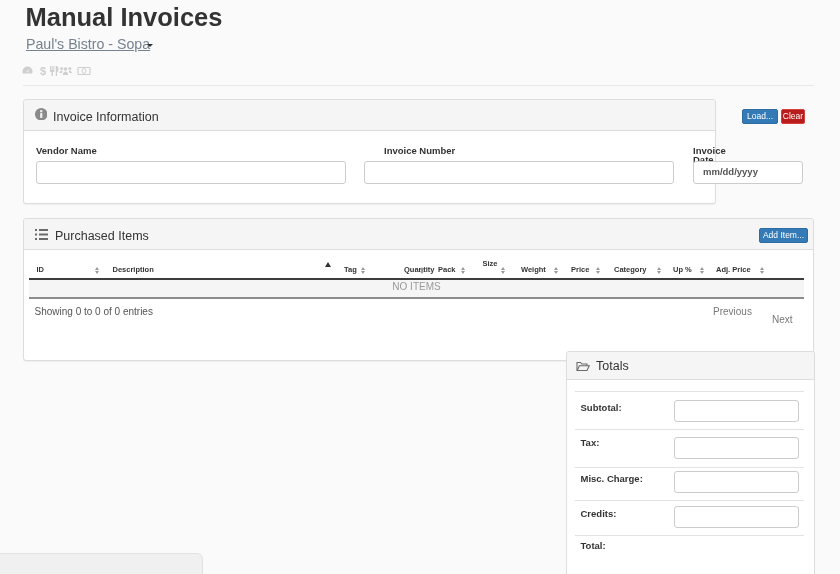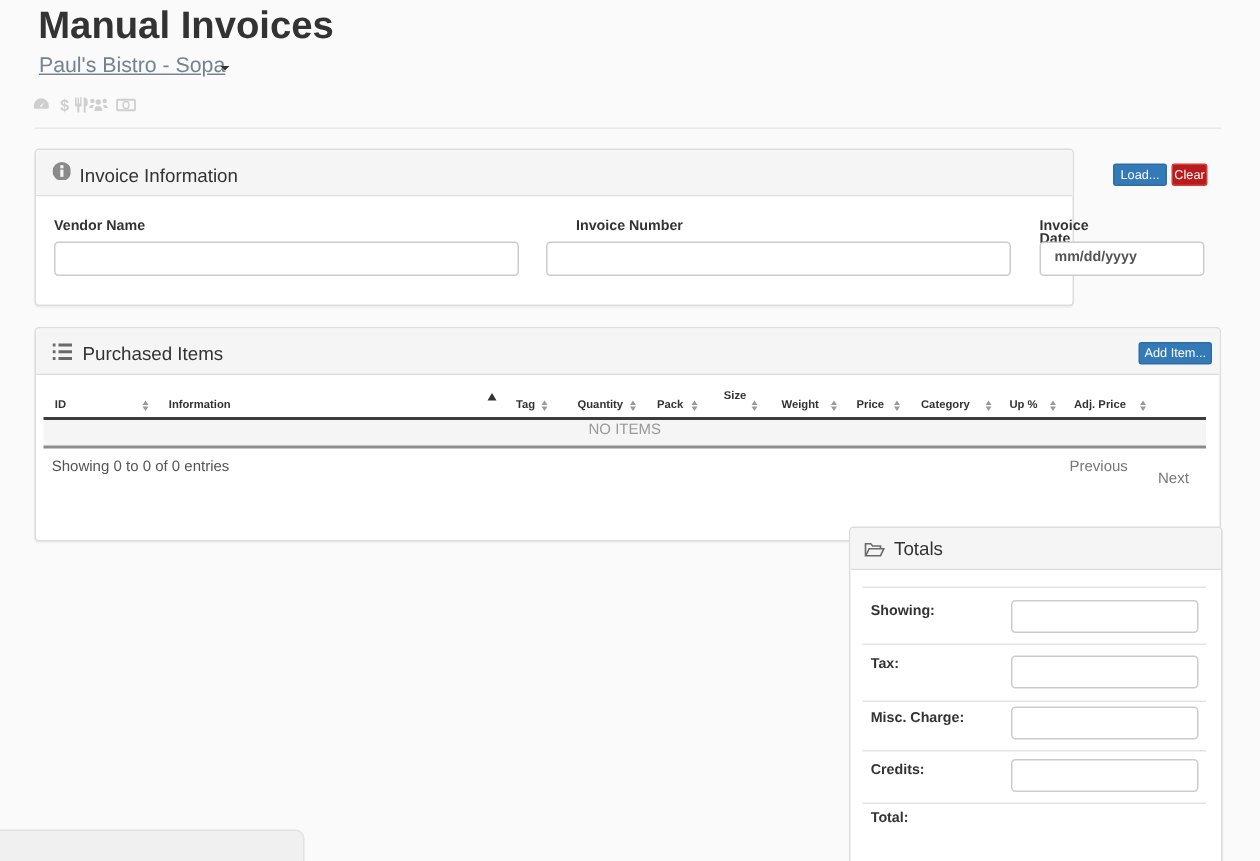--- a/index.html
+++ b/index.html
@@ -87,28 +87,28 @@
         <rect x="4" y="10" width="9" height="2"></rect>
     </svg>
     <div class="ptitle" style="left:31px; top:11px;">Purchased Items</div>
     <div class="btn btn-p" style="left:735px; top:8.5px; width:49px; height:15px;">Add Item...</div>
 
     <div class="th" style="left:12.5px; top:47.3px;">ID</div>
     <div class="sort" style="left:71.2px; top:48px;">
         <i class="u"></i>
         <i class="d"></i>
       </div>
-    <div class="th" style="left:88.5px; top:47.3px;">Information</div>
+    <div class="th" style="left:88.5px; top:47.3px;">Description</div>
     <div class="abs" style="left:301px; top:43px; width:0; height:0; border-left:3.8px solid transparent; border-right:3.8px solid transparent; border-bottom:5.2px solid #333;"></div>
     <div class="th" style="left:320px; top:47.3px;">Tag</div>
     <div class="sort" style="left:337px; top:48px;">
         <i class="u"></i>
         <i class="d"></i>
       </div>
-    <div class="th" style="left:346px; top:47.3px;padding-left:15px;">Quantity</div>
+    <div class="th" style="left:365px; top:47.3px;padding-left:15px;">Quantity</div>
     <div class="sort" style="left:396px; top:48px;">
         <i class="u"></i>
         <i class="d"></i>
       </div>
     <div class="th" style="left:414px; top:47.3px;">Pack</div>
     <div class="sort" style="left:437px; top:48px;">
         <i class="u"></i>
         <i class="d"></i>
       </div>
     <div class="th" style="left:458.5px; top:41px;">Size</div>
@@ -156,21 +156,21 @@
   <div class="panel" style="left:566px; top:351px; width:249px; height:300px;">
     <div class="phead" style="height:28px;"></div>
 
     <svg class="abs" style="left:9px; top:9px;" width="14" height="11" viewBox="0 0 14 11" xmlns="http://www.w3.org/2000/svg">
       <path d="M1,9.5 L1,1.5 L4.5,1.5 L5.8,3 L11,3 L11,4.8" fill="none" stroke="#6a6a6a" stroke-width="1.1"></path>
       <path d="M1.2,9.5 L3.4,4.8 L13.2,4.8 L11,9.5 z" fill="none" stroke="#6a6a6a" stroke-width="1.1"></path>
     </svg>
     <div class="ptitle" style="left:29px; top:8px;">Totals</div>
 
     <div class="abs" style="left:8px; top:38.5px; width:229px; height:1px; background:#e3e3e3;"></div>
-    <div class="lbl" style="left:13.5px; top:51px;">Showing:</div>
+    <div class="lbl" style="left:13.5px; top:51px;">Subtotal:</div>
     <div class="inp" style="left:107px; top:48px; width:125px; height:22px;"></div>
 
     <div class="abs" style="left:8px; top:76.5px; width:229px; height:1px; background:#e3e3e3;"></div>
     <div class="lbl" style="left:13.5px; top:85.5px;">Tax:</div>
     <div class="inp" style="left:107px; top:84.5px; width:125px; height:22px;"></div>
 
     <div class="abs" style="left:8px; top:114.5px; width:229px; height:1px; background:#e3e3e3;"></div>
     <div class="lbl" style="left:13.5px; top:121.5px;">Misc. Charge:</div>
     <div class="inp" style="left:107px; top:119px; width:125px; height:22px;"></div>
 

